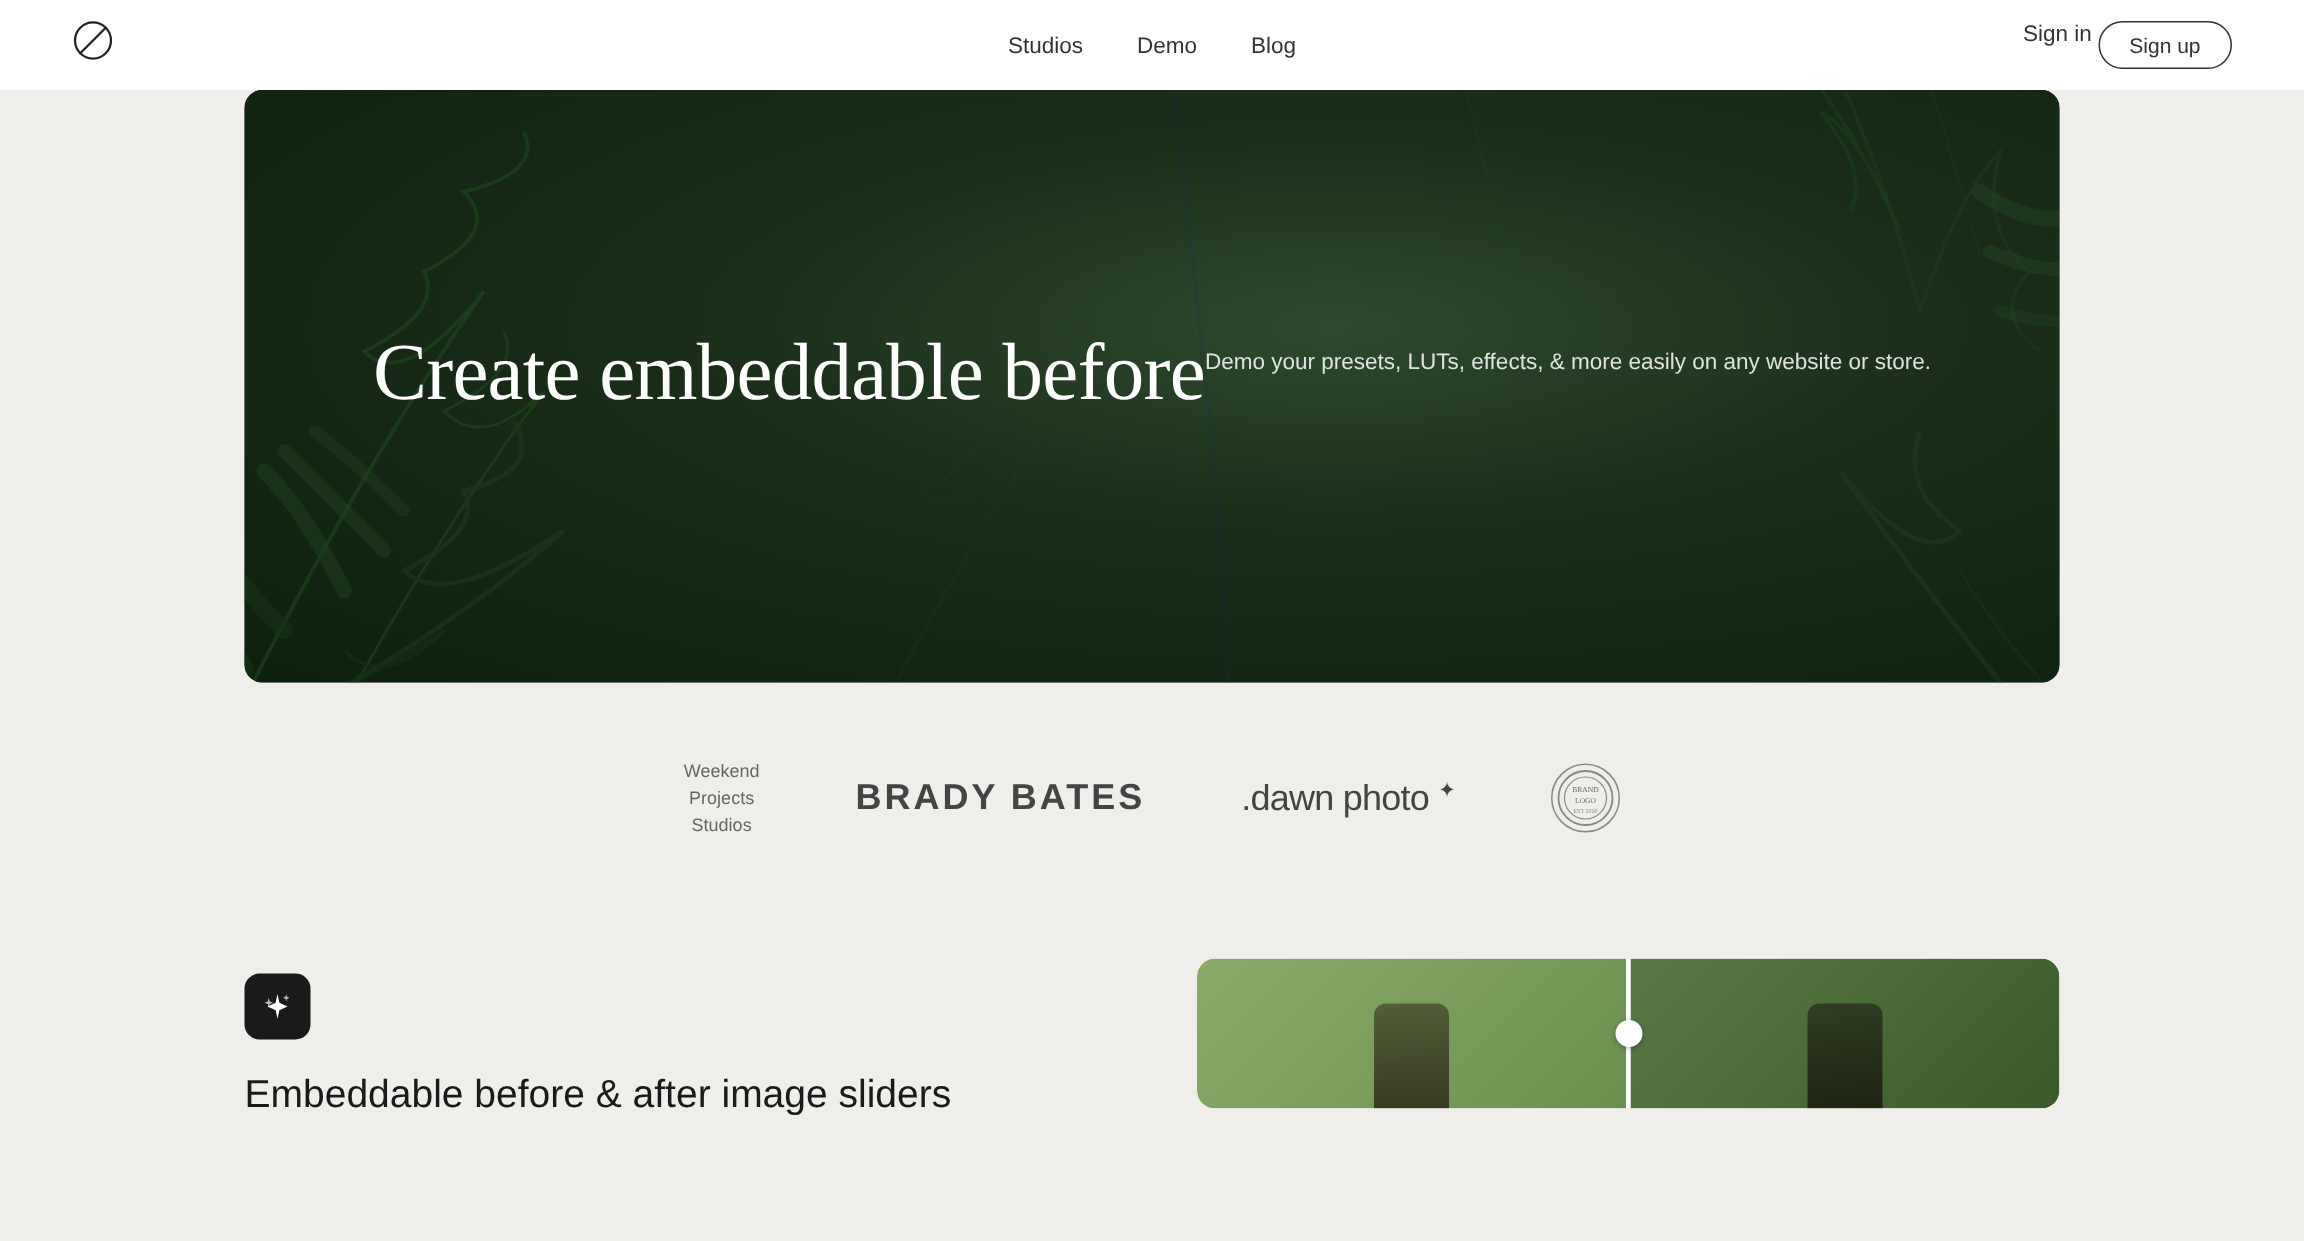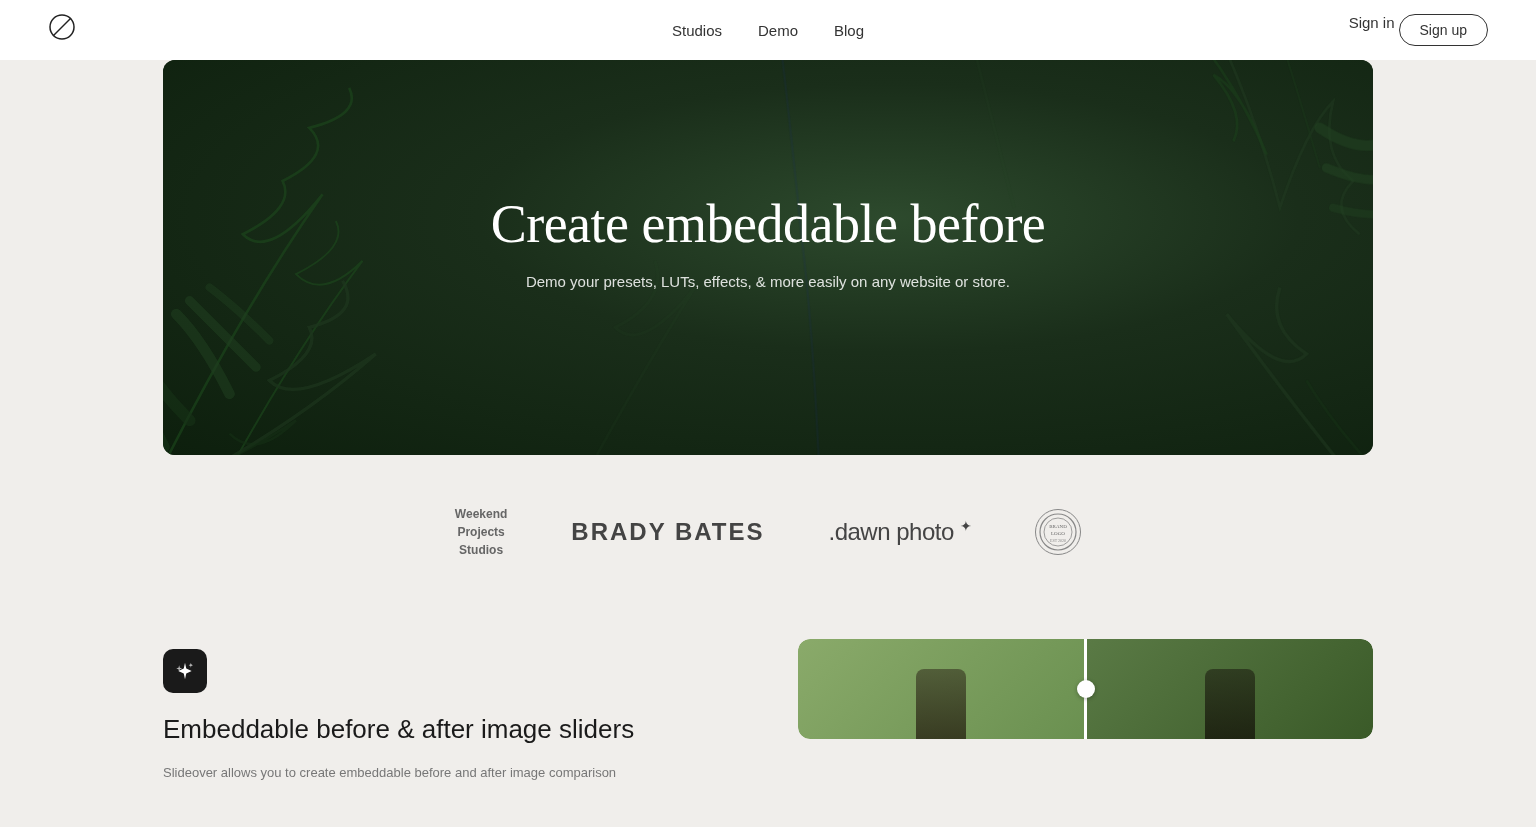--- a/index.html
+++ b/index.html
@@ -80,21 +80,21 @@
       position: absolute;
       inset: 0;
       width: 100%;
       height: 100%;
       opacity: 0.85;
     }
     .hero-content {
       position: relative;
       z-index: 2;
       display: flex;
-      flex-direction: column;
+      flex-direction: row;
       align-items: center;
       justify-content: center;
       height: 100%;
       text-align: center;
       padding: 0 40px;
     }
     .hero-title {
       font-size: 54px;
       font-weight: 400;
       color: #fff;
@@ -148,21 +148,21 @@
       font-size: 14px;
       display: flex;
       flex-direction: column;
       align-items: center;
     }
     .logo-weekend {
       font-size: 12px;
       text-align: center;
       line-height: 1.5;
       color: #666;
-      font-weight: 700;
+      font-weight: 400;
     }
     .logo-dakota {
       font-family: 'Brush Script MT', cursive;
       font-size: 28px;
       color: #555;
       font-style: italic;
     }
     .logo-brady {
       font-size: 24px;
       font-weight: 700;
@@ -344,21 +344,20 @@
 <div class="feature-section">
   <div class="feature-left">
     <div class="feature-icon-box">
       <svg viewBox="0 0 24 24" fill="white" xmlns="http://www.w3.org/2000/svg" style="width:20px;height:20px;">
         <path d="M12 2 L13.5 9 L20 12 L13.5 15 L12 22 L10.5 15 L4 12 L10.5 9 Z" fill="white"></path>
         <path d="M5 5 L5.8 8 L8.5 9 L5.8 10 L5 13 L4.2 10 L1.5 9 L4.2 8 Z" fill="white" opacity="0.7"></path>
         <path d="M19 2 L19.5 4 L21.5 5 L19.5 6 L19 8 L18.5 6 L16.5 5 L18.5 4 Z" fill="white" opacity="0.7"></path>
       </svg>
     </div>
     <h2 class="feature-title">Embeddable before &amp; after image sliders</h2>
-    <p class="feature-desc">Slideover allows you to create embeddable before and after image comparison</p>
   </div>
 
   <div class="feature-right" style="flex:1; border-radius:12px; overflow:hidden; height:100px;">
 
     <div style="display:flex; height:100px; border-radius:12px; overflow:hidden; position:relative;">
 
       <div style="flex:1; background: linear-gradient(135deg, #8aaa6a 0%, #6a9050 100%); position:relative;">
 
         <div style="position:absolute; bottom:0; left:50%; transform:translateX(-50%); width:50px; height:70px; background: linear-gradient(to bottom, rgba(40,30,20,0.5), rgba(30,20,10,0.7)); border-radius:8px 8px 0 0;"></div>
       </div>

